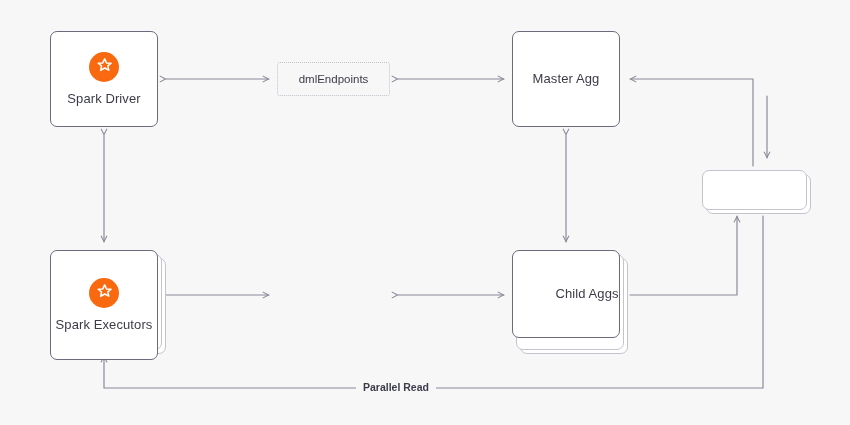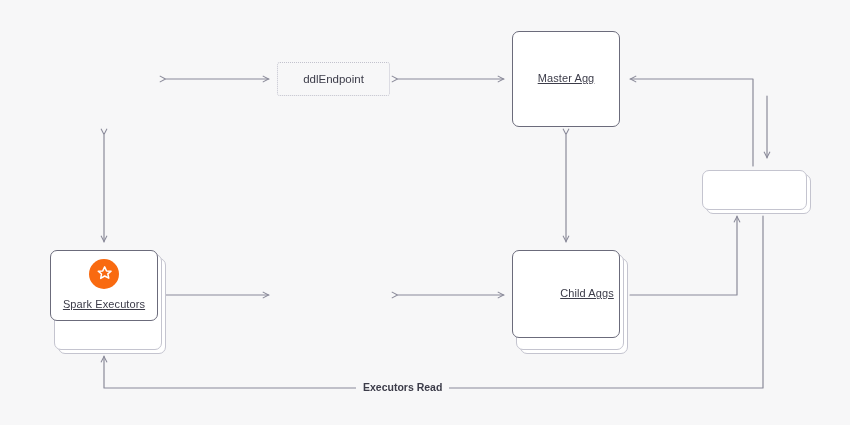--- a/index.html
+++ b/index.html
@@ -34,26 +34,25 @@
     background: #ffffff;
     border: 1.3px solid #6b6b7b;
     border-radius: 7px;
     display: flex;
     flex-direction: column;
     align-items: center;
     justify-content: center;
     z-index: 5;
   }
   .node-label {
-    font-size: 11px;
+    font-size: 13px;
     color: #3c3c49;
     letter-spacing: 0.1px;
     line-height: 1.2;
     white-space: nowrap;
-    text-decoration: underline;
   }
   .spark-logo {
     width: 30px;
     height: 30px;
     border-radius: 50%;
     background: #f96a10;
     display: flex;
     align-items: center;
     justify-content: center;
     margin-bottom: 9px;
@@ -132,37 +131,46 @@
       <path d="M 753 166 L 753 79 L 630 79" marker-end="url(#arrow-end)"></path>
 
       <path d="M 767 96 L 767 158" marker-end="url(#arrow-end)"></path>
 
       <path d="M 630 295 L 737 295 L 737 216" marker-end="url(#arrow-end)"></path>
 
       <path d="M 763 216 L 763 388 L 104 388 L 104 356" marker-end="url(#arrow-end)"></path>
     </g>
   </svg>
 
-  <div class="edge-text" style="left:356px; top:381px;">Executors Read</div>
+  <div class="edge-text" style="left:356px; top:381px;">Parallel Read</div>
 
+  <div class="node" style="left:50px; top:31px; width:108px; height:96px;">
+    <div class="spark-logo">
+      <svg width="19" height="19" viewBox="0 0 24 24" aria-hidden="true">
+        <path d="M12.2 2.4 L14.6 7.6 L20.3 7.9 L16.2 11.3 L17.4 16.6
+                 L12.2 13.9 L7.2 16.9 L8.2 11.4 L4.1 7.8 L9.8 7.5 Z" fill="none" stroke="#ffffff" stroke-width="1.9" stroke-linejoin="round" stroke-linecap="round"></path>
+      </svg>
+    </div>
+    <div class="node-label">Spark Driver</div>
+  </div>
 
   <div class="chip" style="left:277px; top:62px; width:113px; height:34px;">
-    <div class="chip-label">ddlEndpoint</div>
+    <div class="chip-label">dmlEndpoints</div>
   </div>
 
   <div class="node" style="left:512px; top:31px; width:108px; height:96px;">
     <div class="node-label">Master Agg</div>
   </div>
 
   <div class="stack-layer" style="left:706px; top:174px; width:105px; height:40px;"></div>
   <div class="stack-layer" style="left:702px; top:170px; width:105px; height:40px; z-index:3;"></div>
 
   <div class="stack-layer" style="left:58px; top:258px; width:108px; height:96px;"></div>
   <div class="stack-layer" style="left:54px; top:254px; width:108px; height:96px; z-index:3;"></div>
-  <div class="node" style="left:50px; top:250px; width:108px; height:71px;">
+  <div class="node" style="left:50px; top:250px; width:108px; height:110px;">
     <div class="spark-logo">
       <svg width="19" height="19" viewBox="0 0 24 24" aria-hidden="true">
         <path d="M12.2 2.4 L14.6 7.6 L20.3 7.9 L16.2 11.3 L17.4 16.6
                  L12.2 13.9 L7.2 16.9 L8.2 11.4 L4.1 7.8 L9.8 7.5 Z" fill="none" stroke="#ffffff" stroke-width="1.9" stroke-linejoin="round" stroke-linecap="round"></path>
       </svg>
     </div>
     <div class="node-label">Spark Executors</div>
   </div>
 
 

